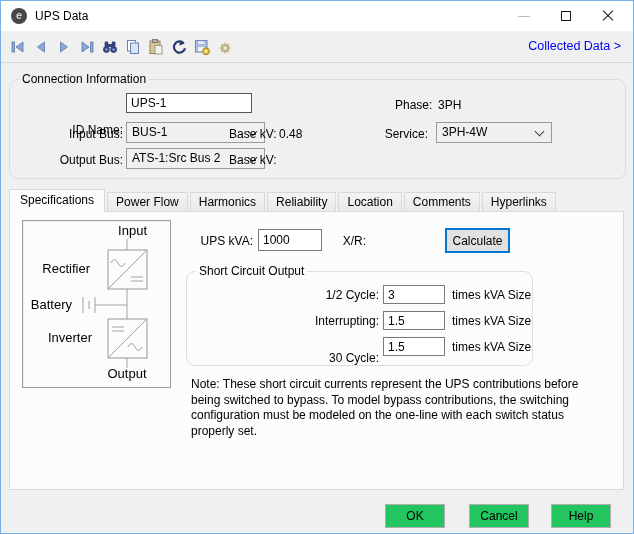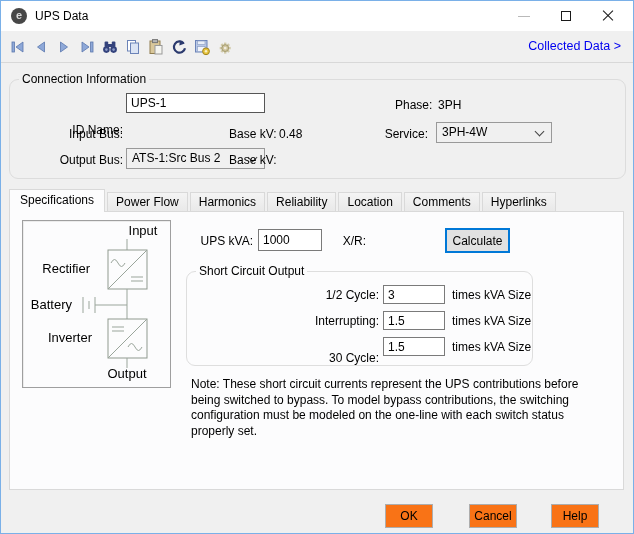--- a/index.html
+++ b/index.html
@@ -70,21 +70,21 @@
   .dlabel { position:absolute; font-size:13px; white-space:nowrap; }
 
   .calc-btn { position:absolute; left:444px; top:227px; width:65px; height:25px;
               background:#e1e1e1; border:2px solid #0078d7; font:inherit; font-size:12px;
               cursor:pointer; }
 
   .note { position:absolute; left:190px; top:376px; width:416px; line-height:15.5px;
           font-size:12px; }
 
   
-  .btn { position:absolute; width:48px; height:24px; background:#f97316;
+  .btn { position:absolute; width:60px; height:24px; background:#22c55e;
          border:1px solid #adadad; font:inherit; font-size:12px; cursor:pointer; }
   .btn-ok { left:384px; top:503px; }
   .btn-cancel { left:468px; top:503px; }
   .btn-help { left:550px; top:503px; }
 </style>
 </head>
 <body>
 
 <div class="window">
 
@@ -156,26 +156,29 @@
       <circle cx="9.2" cy="10.1" r="1.4" fill="#f0ece0"></circle>
     </svg>
     <span class="collected-link">Collected Data &gt;</span>
   </div>
 
   <div class="groupbox" style="left:8px; top:78px; width:617px; height:100px;">
     <span class="legend legend-gray">Connection Information</span>
   </div>
 
   <span class="flabel" style="left:30px; top:106px; width:92px;margin-top:16px;">ID Name:</span>
-  <input class="tinput tinput-focus" style="left: 125px; top: 92px; width: 139px; height: 20px;" value="UPS-1">
+  <input class="tinput tinput-focus" style="left: 125px; top: 92px; width: 126px; height: 20px;" value="UPS-1">
 
   <span class="stext" style="left:394px; top:97px;">Phase:</span>
   <span class="stext" style="left:437px; top:97px;">3PH</span>
 
   <span class="flabel" style="left:30px; top:126px; width:92px;">Input Bus:</span>
+  <div class="combo" style="left:125px; top:121px; width:139px; height:21px;">
+    <span>BUS-1</span>
+  </div>
 
   <span class="stext" style="left:228px; top:126px;">Base kV:</span>
   <span class="stext" style="left:278px; top:126px;">0.48</span>
 
   <span class="flabel" style="left:378px; top:126px; width:49px;">Service:</span>
   <div class="combo" style="left:435px; top:121px; width:116px; height:21px;">
     <span>3PH-4W</span>
   </div>
 
   <span class="flabel" style="left:30px; top:152px; width:92px;">Output Bus:</span>
@@ -211,21 +214,21 @@
         <line x1="66" y1="80" x2="66" y2="88"></line>
         <line x1="72" y1="76" x2="72" y2="92"></line>
         <rect x="85" y="98" width="39" height="39" stroke="#8f998f"></rect>
         <line x1="85" y1="137" x2="124" y2="98"></line>
         <line x1="89" y1="106" x2="101" y2="106"></line>
         <line x1="89" y1="110" x2="101" y2="110"></line>
         <path d="M 105 126 q 3.5 -7 7 0 q 3.5 7 7 0"></path>
         <line x1="104" y1="137" x2="104" y2="147"></line>
       </g>
     </svg>
-    <span class="dlabel" style="left:96px; top:2px; width:48px; text-align:center;">Input</span>
+    <span class="dlabel" style="left:76px; top:2px; width:48px; text-align:right;">Input</span>
     <span class="dlabel" style="left:10px; top:40px; width:57px; text-align:right;">Rectifier</span>
     <span class="dlabel" style="left:5px; top:76px; width:44px; text-align:right;">Battery</span>
     <span class="dlabel" style="left:12px; top:109px; width:57px; text-align:right;">Inverter</span>
     <span class="dlabel" style="left:80px; top:145px; width:48px; text-align:center;">Output</span>
   </div>
 
   <span class="flabel" style="left:178px; top:233px; width:74px;">UPS kVA:</span>
   <input class="tinput" style="left: 257px; top: 228px; width: 64px; height: 22px;" value="1000">
   <span class="flabel" style="left:320px; top:233px; width:45px;">X/R:</span>
   <button class="calc-btn">Calculate</button>

